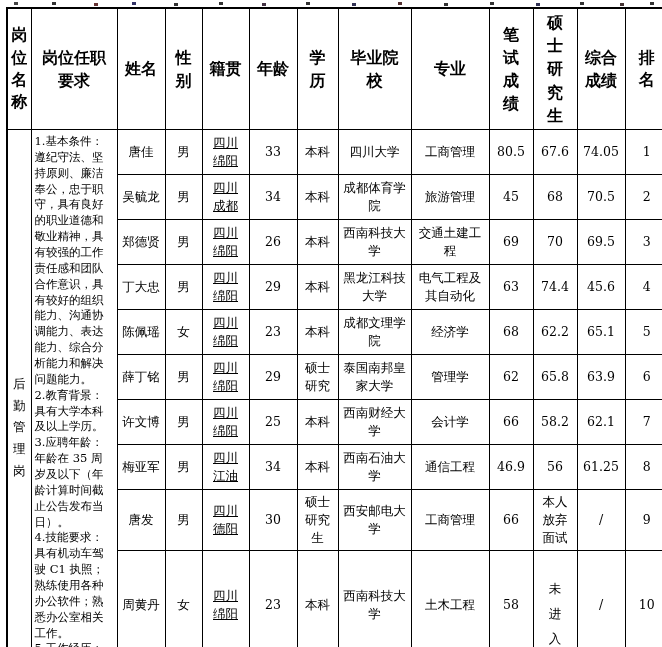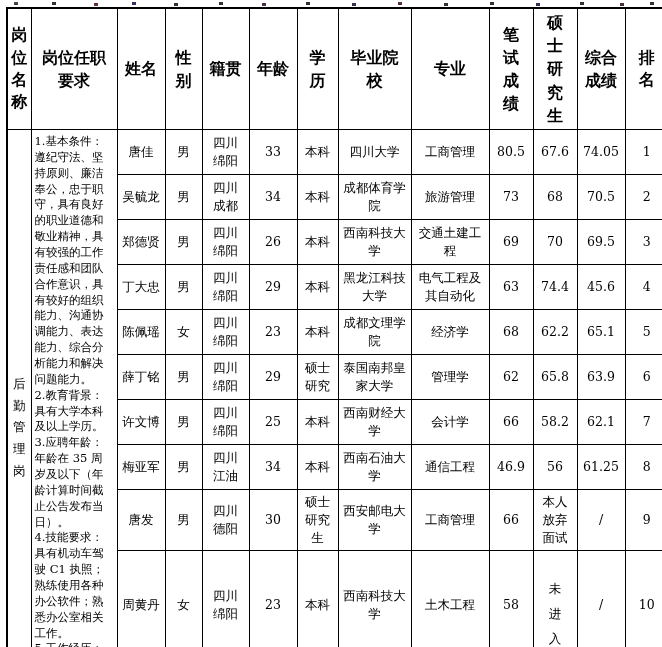--- a/index.html
+++ b/index.html
@@ -13,21 +13,21 @@
         border:2px solid #000;}
   th,td{border:1px solid #000;text-align:center;vertical-align:middle;
         font-size:12.5px;line-height:1.45;padding:3px 2px;overflow:hidden;}
   th{font-weight:bold;font-size:16px;height:72px;padding:2px 6px;word-break:break-all;}
   td{height:38px;word-break:break-all;}
   td.req{font-size:11.5px;line-height:1.38;text-align:left;padding:4px 3px;
          white-space:pre-wrap;word-break:break-all;font-weight:normal;}
   .vtext{display:inline-block;width:1.1em;word-break:break-all;line-height:1.75;
          text-align:center;}
   th .vtext{line-height:1.4;}
-  td.hm{padding:3px 7px;}
+  td.hm{padding:3px 7px;text-decoration:underline;}
   td.cn-wrap{padding:3px 9px;}
   td.vcell .vtext{line-height:2.0;}
 </style>
 </head>
 <body>
 
 <div class="page">
   <div class="frag"></div>
 
   <table>
@@ -84,21 +84,21 @@
           <td>1</td>
         </tr>
         <tr>
           <td>吴毓龙</td>
           <td>男</td>
           <td class="hm">四川成都</td>
           <td>34</td>
           <td>本科</td>
           <td>成都体育学院</td>
           <td>旅游管理</td>
-          <td>73</td>
+          <td>45</td>
           <td>68</td>
           <td>70.5</td>
           <td>2</td>
         </tr>
         <tr>
           <td>郑德贤</td>
           <td>男</td>
           <td class="hm">四川绵阳</td>
           <td>26</td>
           <td>本科</td>

